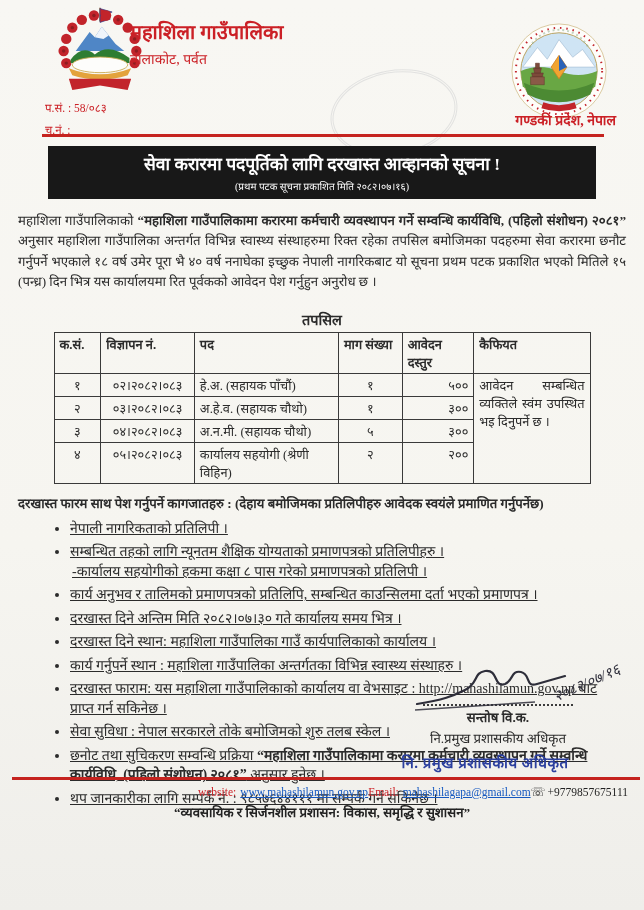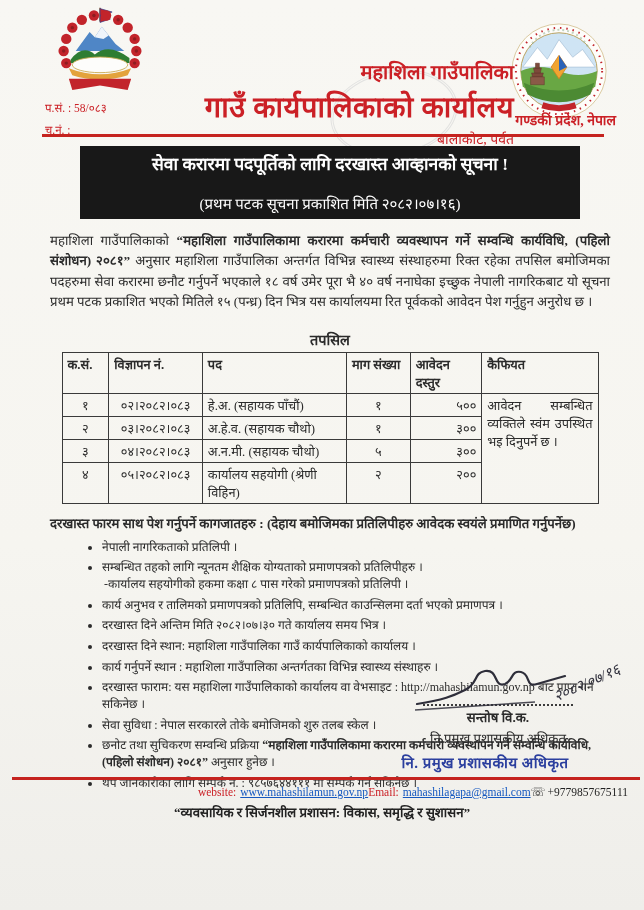--- a/index.html
+++ b/index.html
@@ -2,47 +2,47 @@
 <html><head>
 <meta charset="utf-8">
 <style>
   html,body{margin:0;padding:0;background:#e9e8e4;}
   .page{position:relative;width:644px;height:910px;margin:0 auto;overflow:hidden;
         background:linear-gradient(180deg,#f8f7f3 0%,#f6f5f0 60%,#efeeea 100%);
         font-family:"Liberation Serif","DejaVu Serif",serif;color:#2b2b2b;}
   
   .emblem-left{position:absolute;left:44px;top:6px;width:112px;height:90px;}
   .logo-right{position:absolute;right:36px;top:22px;width:98px;height:98px;}
-  .header-center{position:absolute;left:130px;right:130px;top:18px;text-align:right;color:#cb2026;margin-top:40px;}
+  .header-center{position:absolute;left:130px;right:130px;top:18px;text-align:left;color:#cb2026;}
   .muni-name{font-size:20px;font-weight:bold;}
   .office-name{font-size:29px;font-weight:bold;margin-top:1px;letter-spacing:.5px;}
   .address{font-size:14px;margin-top:4px;}
   .refs{position:absolute;left:45px;top:97px;color:#cb2026;font-size:11.5px;line-height:1.95;}
   .province{position:absolute;right:28px;top:110px;color:#cb2026;font-size:14px;font-weight:bold;}
   .header-rule{position:absolute;left:42px;right:40px;top:134px;height:3px;background:#c5231f;}
   .watermark{position:absolute;left:330px;top:70px;width:122px;height:80px;border:3px double rgba(140,145,155,.20);
              border-radius:50%;transform:rotate(-10deg);}
   
-  .content{position:absolute;top:146px;left:16px;right:0;padding:0 34px;}
+  .content{position:absolute;top:146px;left:0;right:0;padding:0 18px;}
   .banner{margin:0 30px;background:#181818;color:#fff;text-align:center;padding:5px 4px 6px;}
   .banner-title{font-size:17.5px;font-weight:bold;}
-  .banner-sub{font-size:15px;margin-top:18px;}
+  .banner-sub{font-size:10px;margin-top:4px;}
   .intro{margin-top:12px;font-size:13.2px;line-height:1.55;text-align:justify;}
   .caption{text-align:center;font-weight:bold;font-size:14.5px;margin-top:16px;}
   table.roster{margin:3px auto 0;border-collapse:collapse;width:537px;font-size:12.8px;}
   table.roster th,table.roster td{border:1.2px solid #3a3a3a;padding:2px 5px;vertical-align:top;}
   table.roster th{text-align:left;font-weight:bold;}
   .c-sn{width:38px;text-align:center;}
   .c-ad{width:92px;text-align:center;}
   .c-post{width:152px;}
   .c-dem{width:58px;text-align:center;}
   .c-fee{width:66px;text-align:right;}
   .c-rem{width:118px;text-align:justify;}
   .doc-heading{font-weight:bold;font-size:13.2px;margin-top:10px;}
-  ul.docs{margin:7px 4px 0 52px;padding:0;font-size:12px;line-height:1.42;list-style:disc;}
+  ul.docs{margin:7px 4px 0 52px;padding:0;font-size:14px;line-height:1.42;list-style:disc;text-decoration:underline;}
   ul.docs li{margin-bottom:3.5px;}
   ul.docs .sub{margin-left:2px;}
   
   .sig-block{position:absolute;top:664px;right:26px;width:240px;text-align:center;font-size:13.2px;}
   .sig-art{position:relative;height:48px;}
   .sig-date{position:absolute;right:-4px;top:8px;transform:rotate(-24deg);font-size:15px;font-style:italic;color:#33333f;white-space:nowrap;}
   .dotline{width:150px;margin:-8px auto 0;border-bottom:2.5px dotted #3c3c3c;}
   .sig-name{margin-top:2px;font-weight:bold;}
   .sig-title{margin-top:3px;}
   
@@ -118,21 +118,20 @@
         <path d="M26 42 L30 42 L30 47 L26 47 Z"></path>
         <path d="M21 56 L35 56 L35 64 L21 64 Z" fill="#8a5a47"></path>
       </g>
       <path d="M32 88 Q50 94 68 88 L66 82 Q50 88 34 82 Z" fill="#c2242b"></path>
       <path d="M20 26 A 34 34 0 0 1 80 26" fill="none" stroke="#8fae8f" stroke-width="2" stroke-dasharray="2 3" opacity="0.55"></path>
     </svg>
   </div>
 
   <div class="header-center">
     <div class="muni-name">महाशिला गाउँपालिका</div>
-    <div class="office-name">गाउँ कार्यपालिकाको कार्यालय</div>
     <div class="address">बालाकोट, पर्वत</div>
   </div>
 
   <div class="refs">
     <div>प.सं. : 58/०८३</div>
     <div>च.नं. :</div>
   </div>
   <div class="province">गण्डकी प्रदेश, नेपाल</div>
   <div class="header-rule"></div>
 

